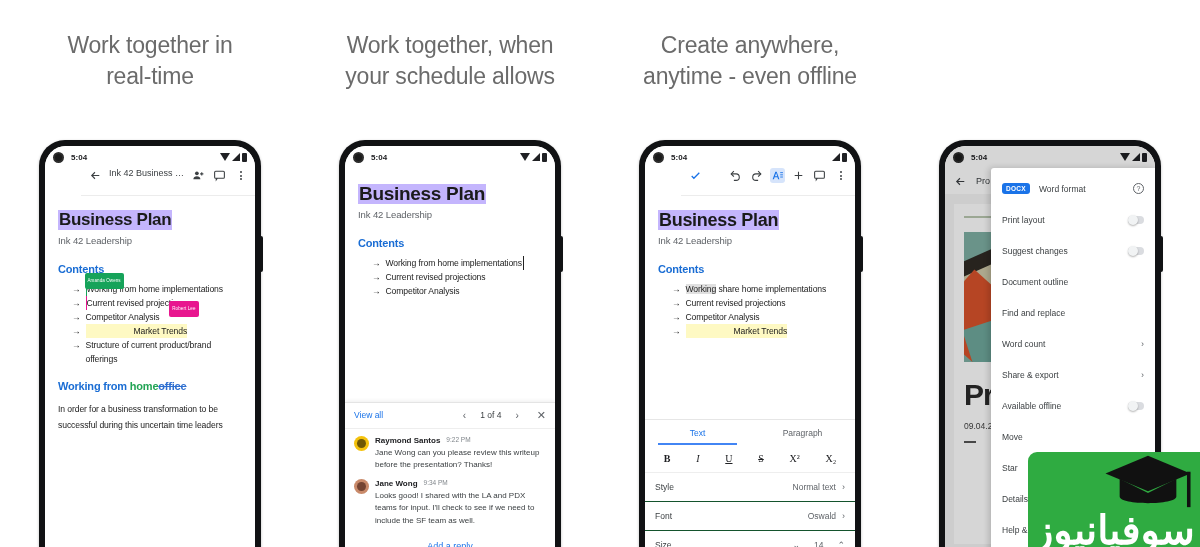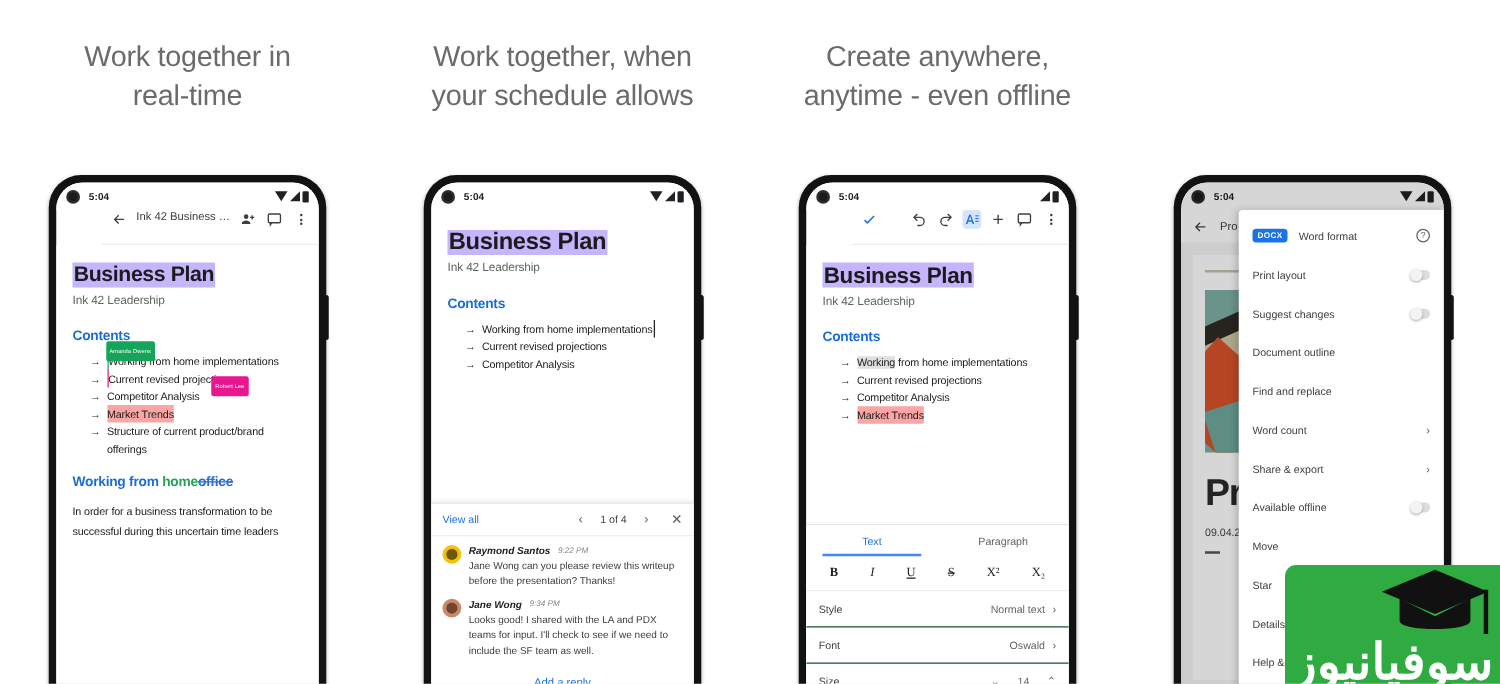--- a/index.html
+++ b/index.html
@@ -132,21 +132,21 @@
   .doc-h2 .t-green { color: #23a455; }
   .doc-h2 .t-strike { color: #2f6fd0; text-decoration: line-through; }
   .bullets { margin-top: 7px; padding-left: 14px; }
   .bullet {
     font-size: 8.6px; color: #1b1b1b; line-height: 14px;
     display: flex; gap: 5px; align-items: flex-start;
     letter-spacing: -0.1px;
   }
   .bullet .arw { color: #1b1b1b; font-size: 8.6px; line-height: 14px; }
   .bullet .txt { position: relative; }
-  .hl-yellow { background: #fca5a5; }
+  .hl-yellow { background: #fef9c3; padding-left: 48px; }
   .hl-grey { background: #e0e0e0; }
   .doc-p { font-size: 8.6px; color: #1b1b1b; line-height: 16px; margin-top: 9px; letter-spacing: -0.1px; }
 
   .tag {
     position: absolute;
     top: -9px; left: -2px;
     font-size: 4.5px; color: #fff;
     padding: 1px 3px; border-radius: 2px;
     white-space: nowrap; letter-spacing: .1px;
   }
@@ -179,21 +179,21 @@
     width: 15px; height: 15px; border-radius: 50%; flex: none;
     background: #f4c20d; position: relative; overflow: hidden;
   }
   .avatar.b { background: #c98a6a; }
   .avatar::after {
     content: ""; position: absolute; left: 3px; top: 3px;
     width: 9px; height: 9px; border-radius: 50%;
     background: rgba(0,0,0,.55);
   }
   .avatar.b::after { background: rgba(70,30,20,.65); }
-  .c-head { display: flex; align-items: center; gap: 6px; font-style: italic; }
+  .c-head { display: flex; align-items: flex-start; gap: 6px; }
   .c-name { font-size: 8px; font-weight: 700; color: #202124; }
   .c-time { font-size: 6.5px; color: #80868b; }
   .c-body { font-size: 8px; color: #3c4043; line-height: 12.5px; margin-top: 2px; }
   .addreply {
     text-align: center; font-size: 9px; color: #1a73e8;
     padding: 7px 0 9px 0; font-weight: 500;
   }
 
   
   .fmt {
@@ -508,21 +508,21 @@
                 <i></i>
               </div>
         </div>
         <div class="doc">
           <div><span class="doc-h1" style="font-size:18px;">Business Plan</span></div>
           <div class="doc-sub">Ink 42 Leadership</div>
           <div class="doc-h2">Contents</div>
           <div class="bullets">
             <div class="bullet">
               <span class="arw">→</span>
-              <span class="txt"><span class="hl-grey">Working</span><span> from home implementations</span></span>
+              <span class="txt"><span class="hl-grey">Working</span><span> share home implementations</span></span>
             </div>
             <div class="bullet">
               <span class="arw">→</span>
               <span class="txt">Current revised projections</span>
             </div>
             <div class="bullet">
               <span class="arw">→</span>
               <span class="txt">Competitor Analysis</span>
             </div>
             <div class="bullet">

